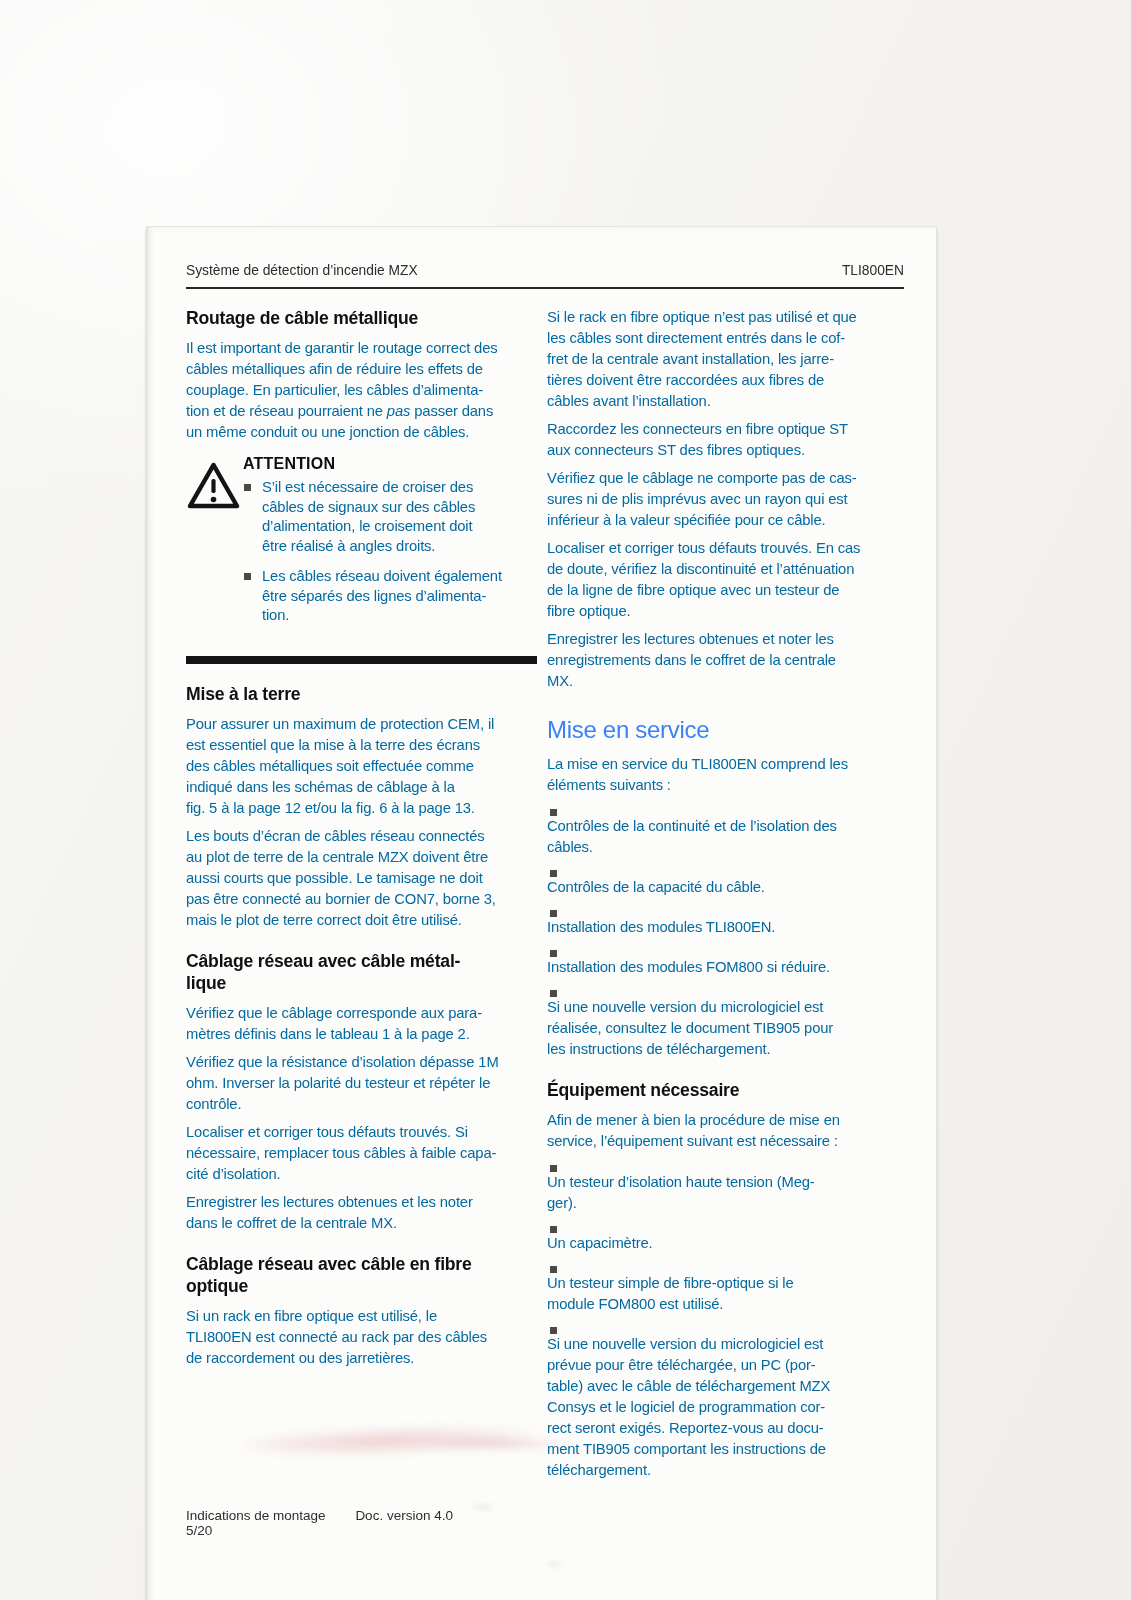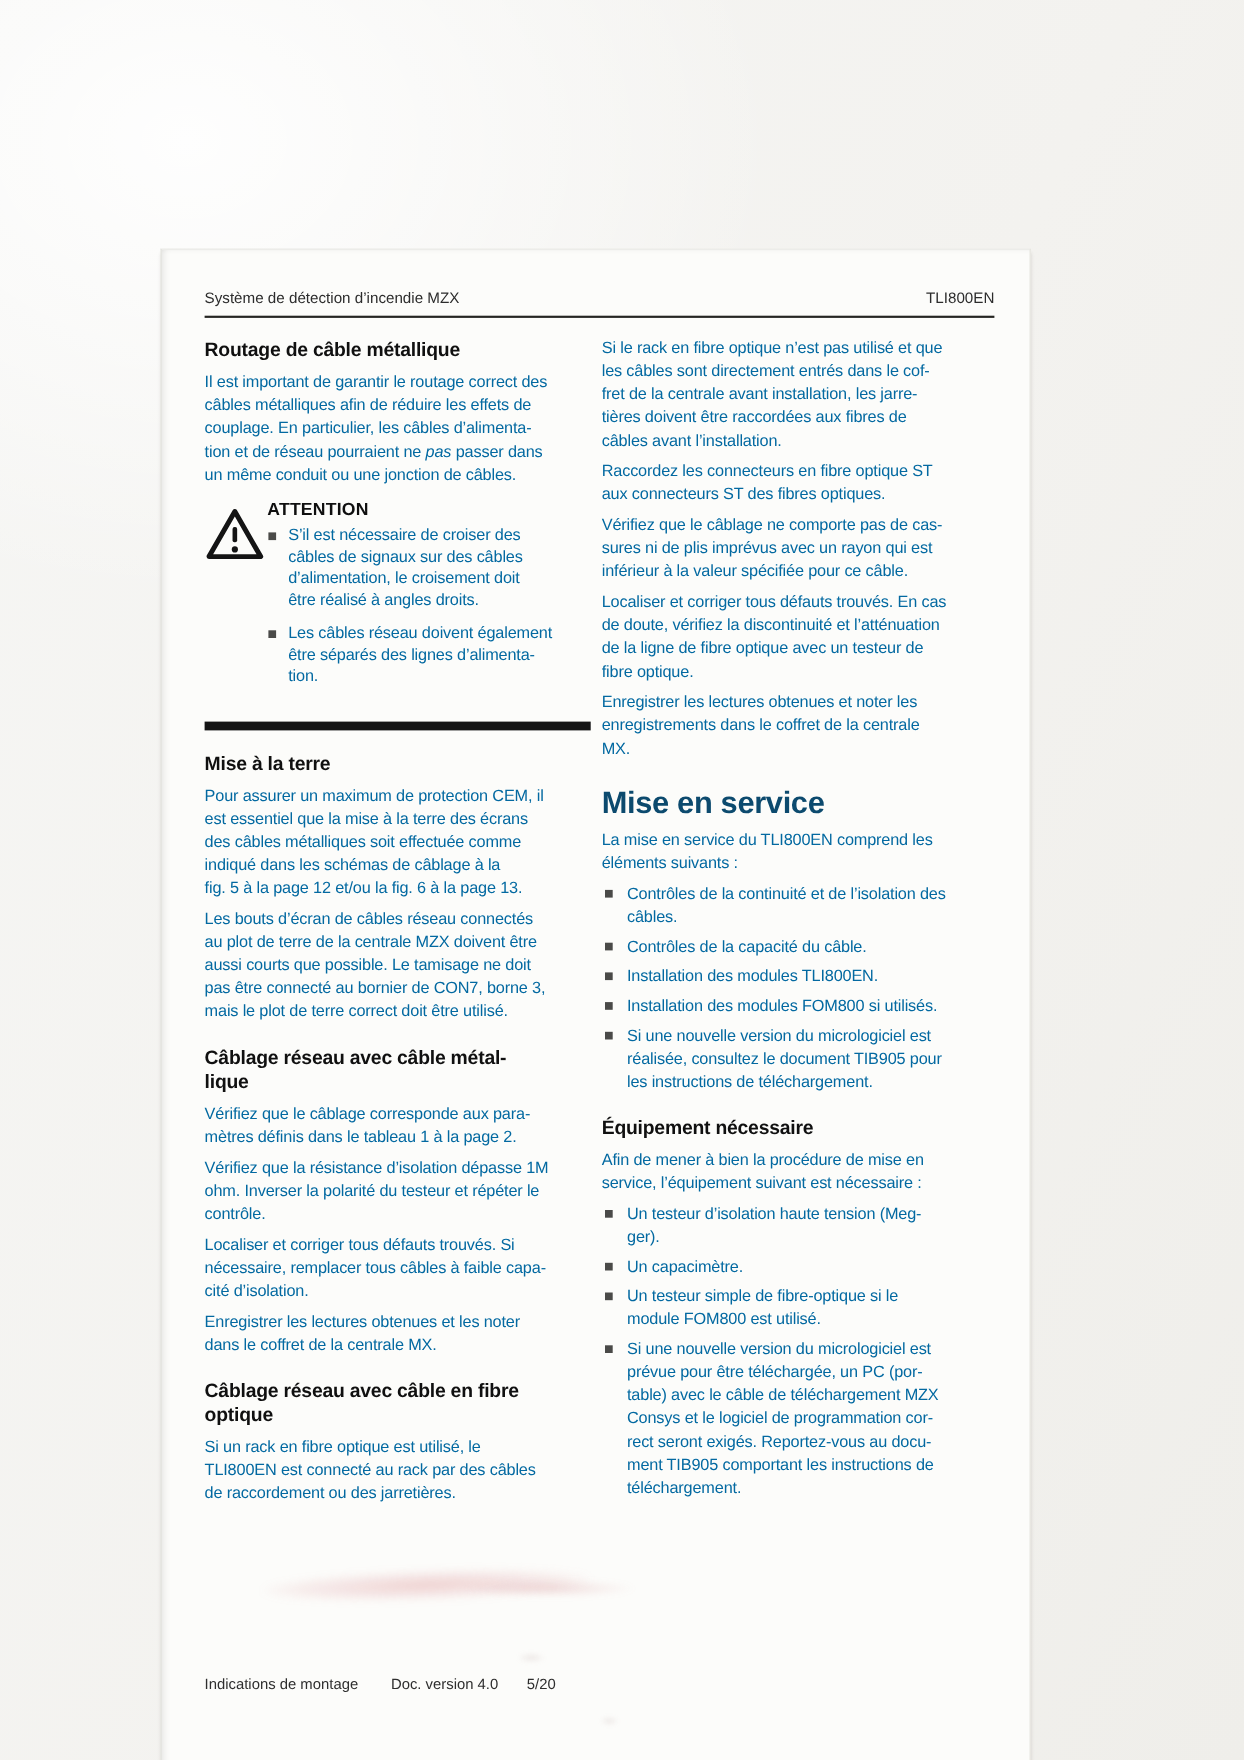--- a/index.html
+++ b/index.html
@@ -25,39 +25,39 @@
   }
   .sheet-inner{padding:36px 32px 0 39px;position:relative;height:100%;box-sizing:border-box;}
   .page-header{display:flex;justify-content:space-between;align-items:flex-end;
     font-size:13.8px;color:#2c2c2c;padding-bottom:9px;border-bottom:2px solid #26262
 3;}
   .page-header{border-bottom:2px solid #262623;}
   .columns{display:flex;gap:10px;margin-top:16px;}
   .col{width:351px;flex:0 0 351px;}
   p.body, .pre{white-space:pre;font-size:14.8px;line-height:21px;letter-spacing:-0.15px;margin:0 0 7px 0;color:#0369a1;}
   h2.sec{white-space:pre;font-size:17.6px;line-height:22px;font-weight:bold;color:#101010;margin:19px 0 9px 0;letter-spacing:-0.2px;}
-  h1.main{font-size:28px;line-height:27px;font-weight:bold;color:#0c4a6e;margin:24px 0 11px 0;letter-spacing:-0.3px;}
+  h1.main{font-size:24px;line-height:27px;font-weight:normal;color:#3b82f6;margin:24px 0 11px 0;letter-spacing:-0.3px;}
   .col > :first-child{margin-top:2px;}
   .ital{font-style:italic;}
   
   .attention{display:flex;margin:12px 0 0 0;}
   .warn-wrap{flex:0 0 55px;padding-top:6px;}
   .att-body{padding-left:2px;}
   .att-title{font-size:16px;font-weight:bold;color:#0f0f0f;margin:0 0 5px 0;letter-spacing:0.2px;}
   ul.blist{list-style:none;margin:0;padding:0;}
   ul.blist li{display:flex;margin:0 0 6px 0;}
   .sq{flex:0 0 7px;width:7px;height:7px;background:#4a4a48;margin:6px 11px 0 1px;}
   .att-body .pre{line-height:19.5px;margin-bottom:5px;}
   .divider-bar{height:8px;background:#141414;margin:19px 0 0 0;}
   
   .rlist li .pre{margin-bottom:0;}
-  .rlist li{margin-bottom:8px;}
+  .rlist li{margin-bottom:8px;flex-direction:column;}
   .rlist .sq{margin:6px 13px 0 3px;}
   
-  .page-footer{position:absolute;left:39px;right:34px;bottom:86px;display:flex;justify-content:flex-start;font-size:13.5px;color:#2e2e2e;}
+  .page-footer{position:absolute;left:39px;right:34px;bottom:86px;display:flex;justify-content:space-between;font-size:13.5px;color:#2e2e2e;flex-direction:column;}
   .footer-left span{margin-right:26px;}
   
   .smudge{
     position:absolute;left:238px;top:1428px;width:300px;height:26px;border-radius:50%;
     background:radial-gradient(ellipse at 50% 50%, rgba(205,105,110,0.30), rgba(205,105,110,0.10) 55%, rgba(205,105,110,0) 75%);
     filter:blur(4px);transform:rotate(-2deg);
   }
   .smudge2{
     position:absolute;left:420px;top:1436px;width:160px;height:16px;border-radius:50%;
     background:radial-gradient(ellipse, rgba(200,110,115,0.22), rgba(200,110,115,0) 70%);
@@ -182,21 +182,21 @@
           <li>
               <span class="sq"></span>
               <span class="pre">Contrôles de la capacité du câble.</span>
             </li>
           <li>
               <span class="sq"></span>
               <span class="pre">Installation des modules TLI800EN.</span>
             </li>
           <li>
               <span class="sq"></span>
-              <span class="pre">Installation des modules FOM800 si utilisés.</span>
+              <span class="pre">Installation des modules FOM800 si réduire.</span>
             </li>
           <li>
               <span class="sq"></span>
               <span class="pre">Si une nouvelle version du micrologiciel est
 réalisée, consultez le document TIB905 pour
 les instructions de téléchargement.</span>
             </li>
         </ul>
 
         <h2 class="sec">Équipement nécessaire</h2>

